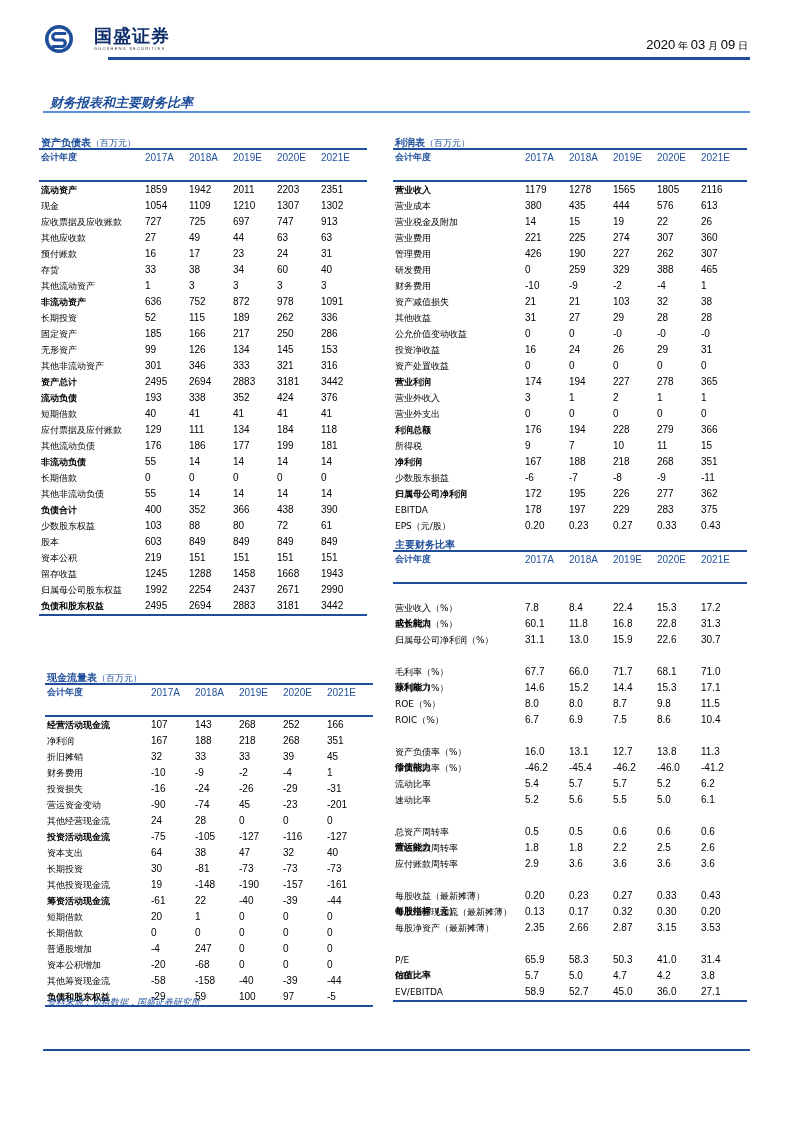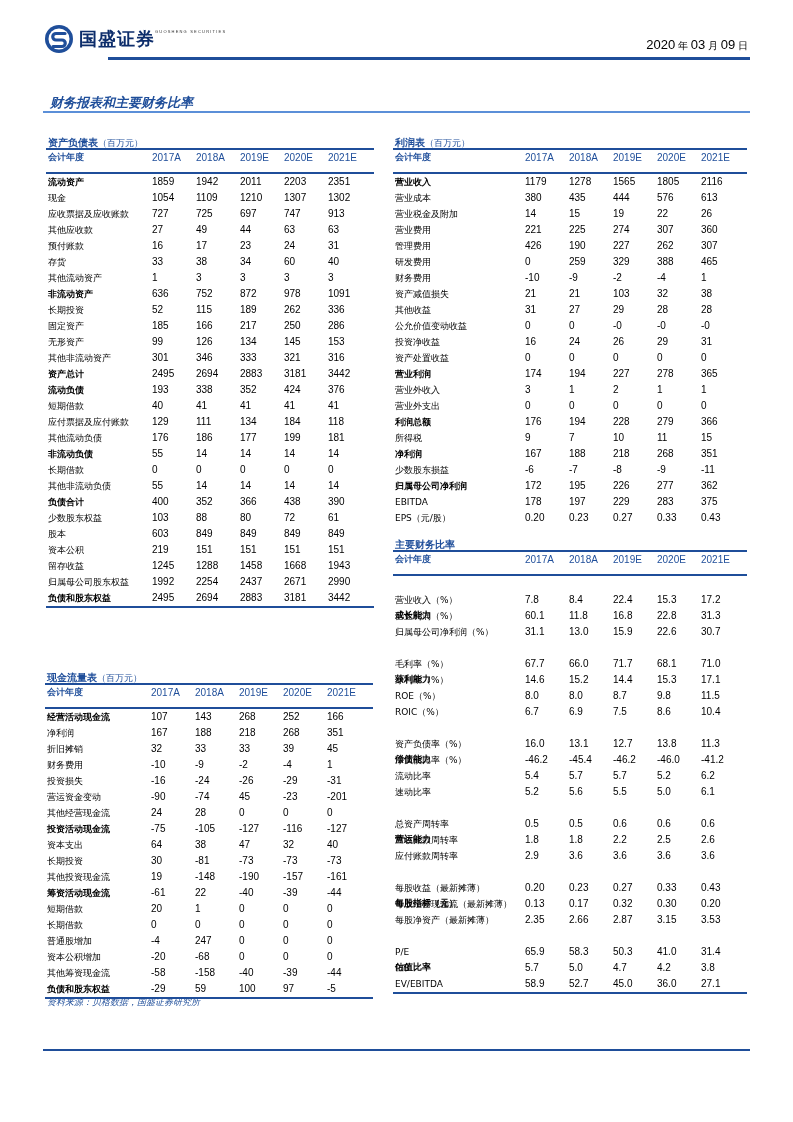--- a/index.html
+++ b/index.html
@@ -2,34 +2,34 @@
 <html><head>
 <meta charset="utf-8">
 <style>
   * { margin: 0; padding: 0; box-sizing: border-box; }
   html, body { width: 793px; height: 1122px; background: #ffffff; }
   body { position: relative; font-family: "DejaVu Sans", "Liberation Sans", sans-serif; color: #000; overflow: hidden; }
 
   .header { position: absolute; left: 0; top: 0; width: 793px; height: 60px; }
   .logo { position: absolute; left: 44px; top: 24px; display: flex; align-items: center; }
   .logo-mark { width: 30px; height: 30px; }
-  .logo-text { margin-left: 5px; display: flex; flex-direction: row; }
+  .logo-text { margin-left: 20px; display: flex; flex-direction: column; }
   .logo-cn { font-size: 18px; font-weight: bold; color: #0d2d6b; letter-spacing: 1px; line-height: 20px; font-family: "DejaVu Sans", sans-serif; }
   .logo-en { font-size: 4px; color: #333; letter-spacing: 1.2px; line-height: 6px; font-family: "Liberation Sans", sans-serif; }
   .header-date { position: absolute; right: 45px; top: 37px; font-size: 13px; color: #000; font-family: "Liberation Sans", sans-serif; }
   .header-date .small { font-size: 10px; }
   .header-rule { position: absolute; left: 108px; right: 43px; top: 57px; height: 3px; background: #1f4e9a; }
 
   .section-title { position: absolute; left: 50px; top: 94px; font-size: 13px; font-weight: bold; font-style: italic; color: #1f4e9a; font-family: Liberation Serif, serif; }
   .section-rule { position: absolute; left: 43px; right: 43px; top: 111px; height: 2px; background: #5b8fd8; }
 
   .tbl { position: absolute; font-size: 10px; font-family: "Liberation Sans", sans-serif; }
   .tbl-title { height: 14px; line-height: 14px; font-size: 10px; font-weight: bold; color: #1f4e9a; border-bottom: 2px solid #1f4e9a; padding-left: 2px; }
   .tbl-title .unit { font-weight: normal; font-size: 9px; }
-  .tbl-head { display: flex; height: 24px; line-height: 15px; color: #1f4e9a; border-bottom: 2px solid #1f4e9a; }
+  .tbl-head { display: flex; height: 32px; line-height: 15px; color: #1f4e9a; border-bottom: 2px solid #1f4e9a; }
   .tbl-head .lbl { font-weight: bold; }
   .row { display: flex; height: 16px; line-height: 16px; color: #000; }
   .row.bold .lbl { font-weight: bold; }
   .row.section .lbl { font-weight: bold; margin-top: 31px; }
   .lbl { padding-left: 2px; white-space: nowrap; overflow: visible; font-family: "DejaVu Sans", sans-serif; font-size: 9px; }
   .c { white-space: nowrap; font-size: 10px; }
   .tbl-end { border-top: 2px solid #1f4e9a; }
 
   
   .left .lbl { width: 106px; }
@@ -58,21 +58,21 @@
   </div>
   <div class="header-date">
     <span>2020</span><span class="small"> 年 </span><span>03</span><span class="small"> 月 </span><span>09</span><span class="small"> 日</span>
   </div>
   <div class="header-rule"></div>
 </div>
 
 <div class="section-title">财务报表和主要财务比率</div>
 <div class="section-rule"></div>
 
-<div class="tbl left" id="tbl-bs" style="left:46px; top:136px; width:328px;">
+<div class="tbl left" id="tbl-bs" style="left:39px; top:136px; width:328px;">
   <div class="tbl-title"><span>资产负债表</span><span class="unit">（百万元）</span></div>
   <div class="tbl-head">
     <span class="lbl">会计年度</span>
     <span class="c">2017A</span>
     <span class="c">2018A</span>
     <span class="c">2019E</span>
     <span class="c">2020E</span>
     <span class="c">2021E</span>
   </div>
   <div class="rows">

